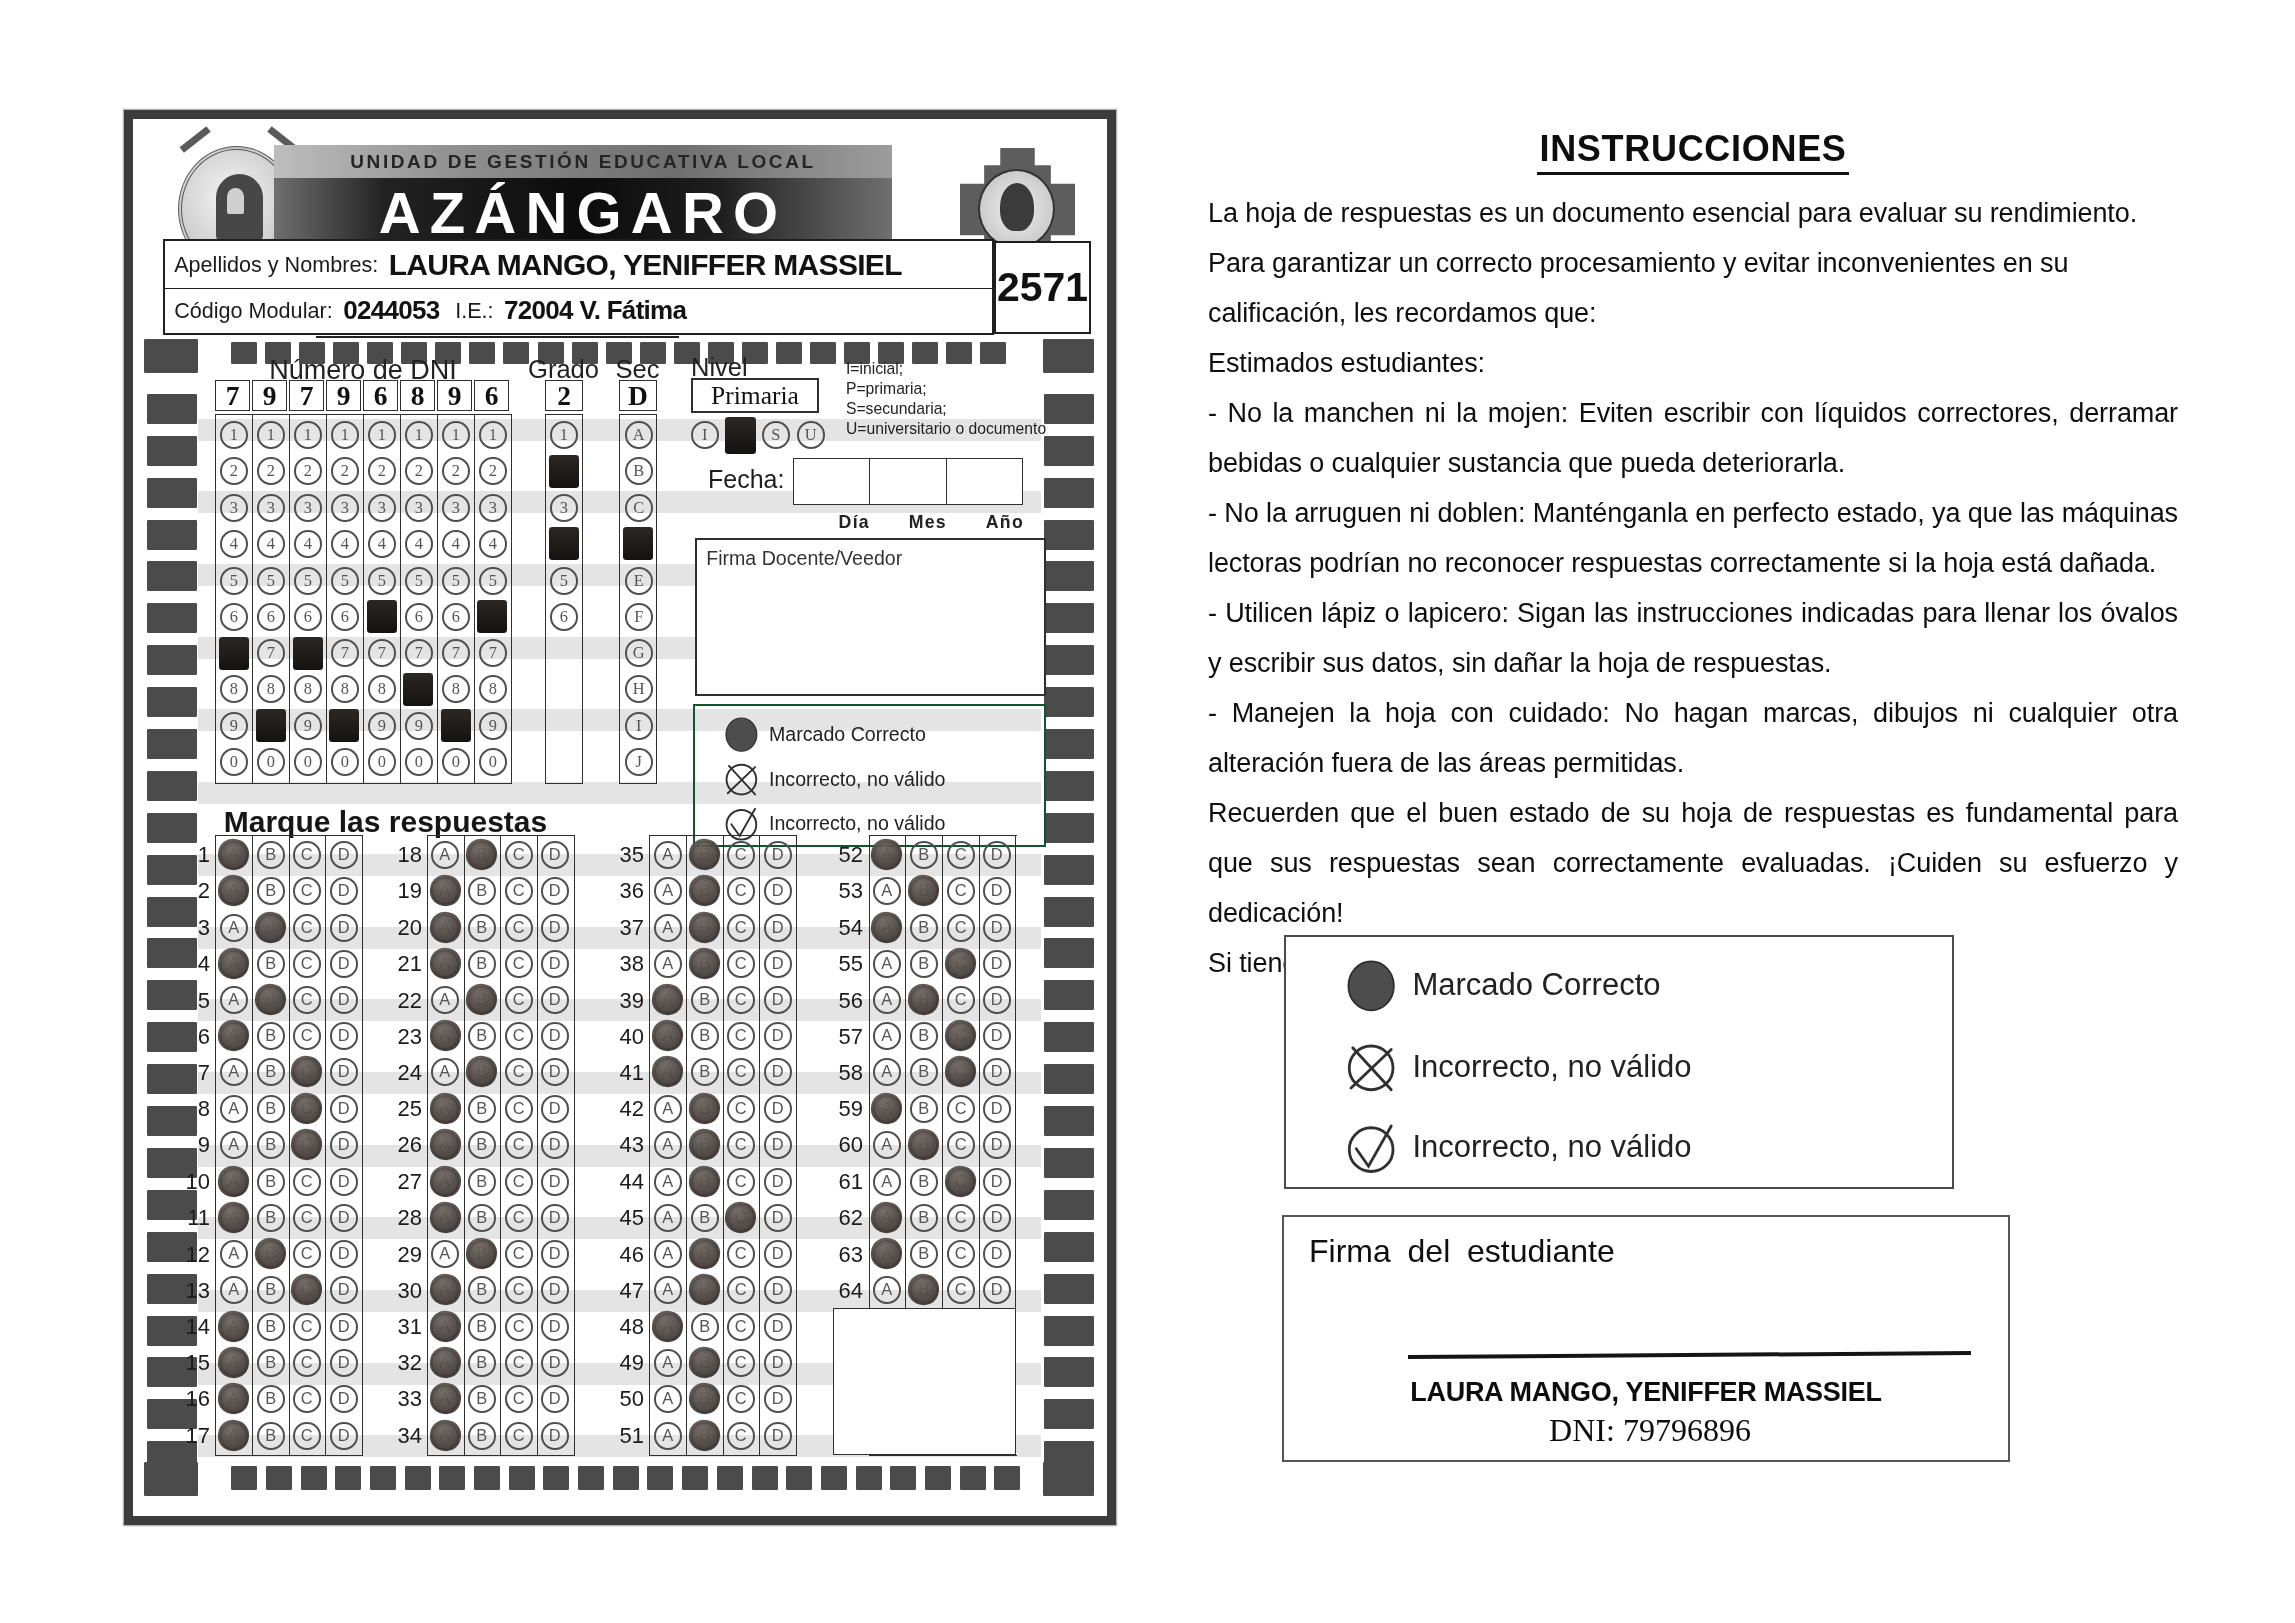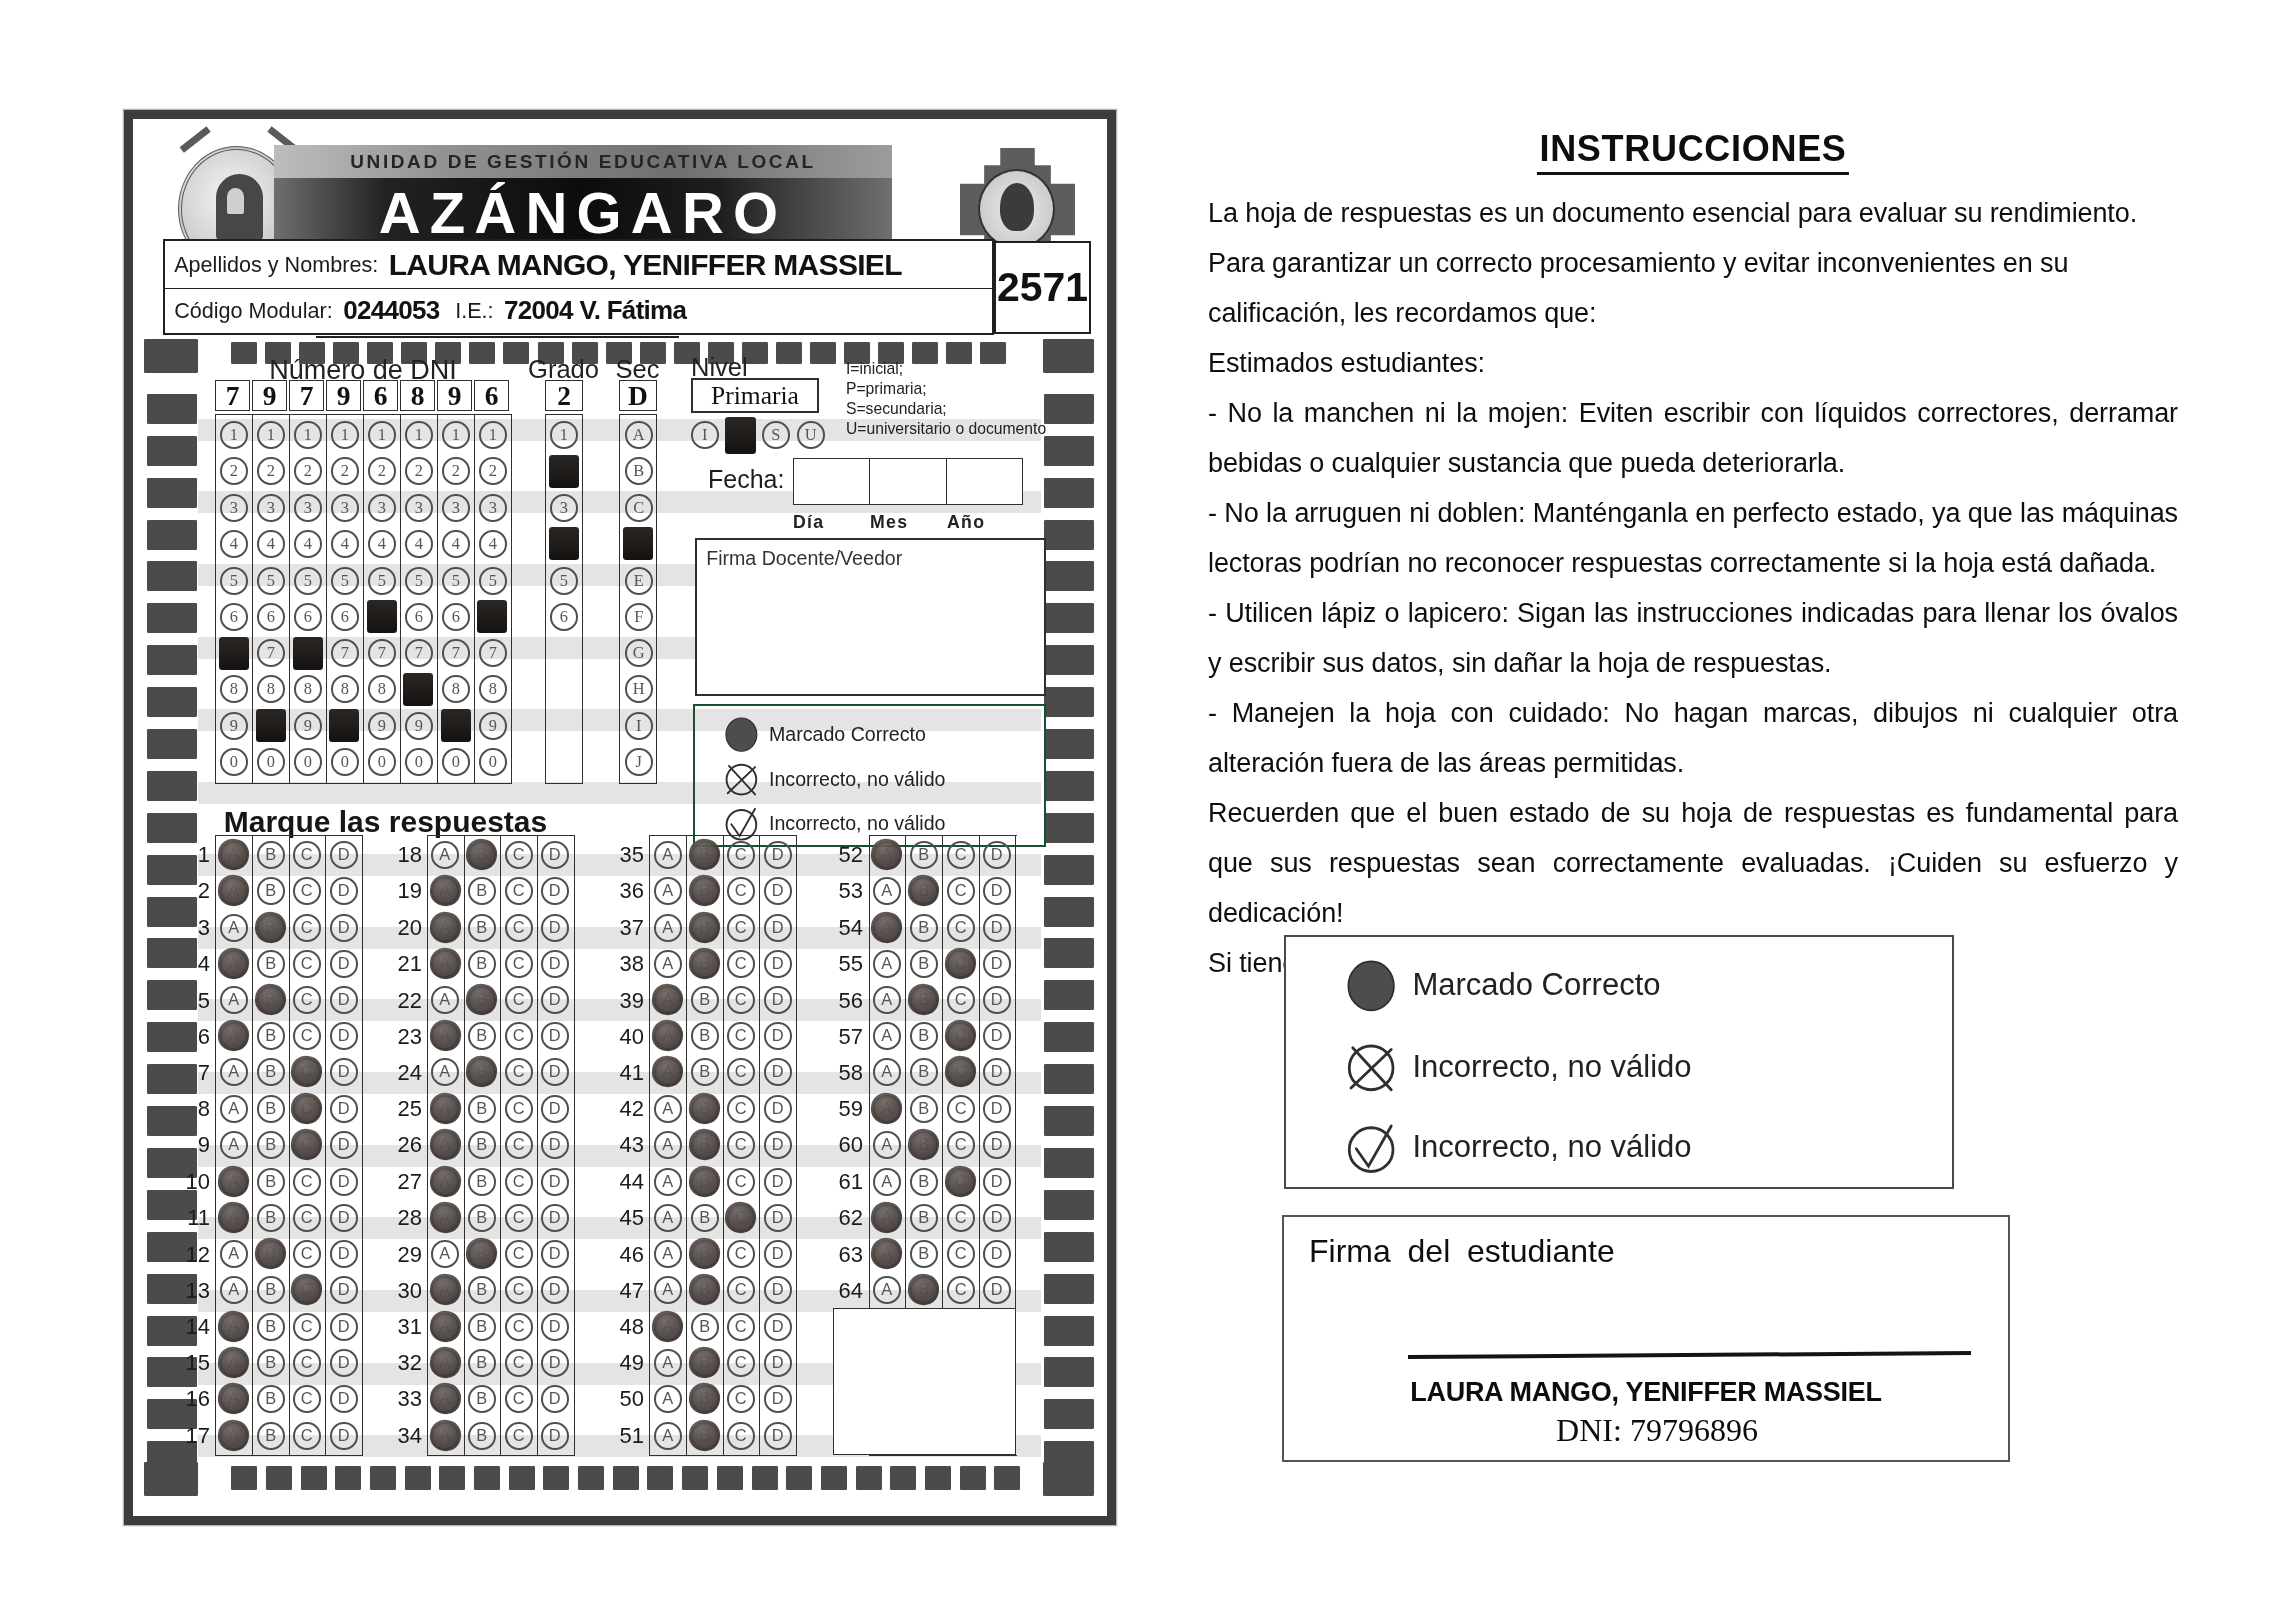--- a/index.html
+++ b/index.html
@@ -57,42 +57,42 @@
   .sheet-number{position:absolute;left:861px;top:122px;width:97px;height:93px;border:2px solid #1f1f1f;box-sizing:border-box;background:#fff;display:flex;align-items:center;justify-content:center;font-size:41px;font-weight:bold;color:#111;}
 
   .dni-header{position:absolute;left:82px;top:236px;width:296px;text-align:center;font-size:27px;color:#222;}
   .col-header{position:absolute;font-size:25.5px;color:#222;text-align:center;}
   .nivel-box{position:absolute;left:558px;top:259px;width:128px;height:35px;border:2px solid #2f2f2f;box-sizing:border-box;background:#fff;display:flex;align-items:center;justify-content:center;font-family:"Liberation Serif",serif;font-size:25.5px;color:#111;}
   .nlegend{position:absolute;font-size:15.7px;color:#222;line-height:20px;white-space:nowrap;}
   .fecha-label{position:absolute;left:575px;top:346px;font-size:25px;color:#1d1d1d;}
   .fecha-box{position:absolute;left:660px;top:339px;width:230px;height:47px;border:1.3px solid #2f2f2f;box-sizing:border-box;background:#fff;display:flex;}
   .fcell{flex:1;border-left:1.3px solid #2f2f2f;}
   .fcell:first-child{border-left:none;}
-  .fsub{position:absolute;font-size:17.7px;font-weight:bold;letter-spacing:1.3px;color:#222;text-align:left;}
+  .fsub{position:absolute;font-size:17.7px;font-weight:bold;letter-spacing:1.3px;color:#222;text-align:right;}
   .firma-docente{position:absolute;left:562px;top:419px;width:351px;height:158px;border:2px solid #2f2f2f;box-sizing:border-box;background:#fff;padding:6.5px 9.2px;font-size:19.6px;color:#333;}
   .legend-box{position:absolute;border:2px solid #14532d;box-sizing:border-box;padding-left:30px;}
   .legend-box.small{left:560px;top:585px;width:353px;height:143px;background:transparent;}
   .lrow{position:absolute;display:flex;align-items:center;}
   .lrow .lic{flex:none;display:flex;}
   .lrow .ltx{color:#222;}
   .answers-title{position:absolute;left:89px;top:686px;width:327px;text-align:center;font-size:30px;font-weight:600;color:#161616;}
   .g4empty{position:absolute;background:#fff;border:1.3px solid #2f2f2f;box-sizing:border-box;}
 
   
   .instructions{position:absolute;left:1208px;top:128px;width:970px;color:#0e0e0e;}
   .inst-title{text-align:center;margin-bottom:18.3px;}
   .inst-title span{font-size:36px;font-weight:bold;border-bottom:3.3px solid #111;padding:0 2.6px 2.6px;letter-spacing:0.7px;}
   .instructions p{font-size:27px;line-height:50px;margin:0;text-align:justify;letter-spacing:-0.1px;}
   .instructions p:first-of-type,.instructions p:last-of-type{text-align:left;}
   .legend-box.large{left:1284px;top:935px;width:670px;height:254px;background:#fff;border-color:#4a4a4a;}
   .firma-student{position:absolute;left:1282px;top:1215px;width:728px;height:247px;border:2px solid #555;box-sizing:border-box;background:#fff;}
   .fs-label{position:absolute;left:25px;top:15.7px;font-size:32px;color:#0f0f0f;word-spacing:7.9px;}
   .fs-line{position:absolute;left:124px;top:136px;width:563px;height:3.9px;background:#141414;transform:rotate(-0.4deg);}
   .fs-name{position:absolute;left:0;top:160px;width:100%;text-align:center;font-weight:bold;font-size:27px;color:#0d0d0d;letter-spacing:-0.3px;}
-  .fs-dni{position:absolute;left:11px;top:195px;width:100%;text-align:center;font-family:"Liberation Serif",serif;font-size:32px;color:#0d0d0d;}
+  .fs-dni{position:absolute;left:4px;top:195px;width:100%;text-align:center;font-family:"Liberation Serif",serif;font-size:32px;color:#0d0d0d;}
 </style>
 </head>
 <body>
 
 <div class="page">
 
   <section class="sheet">
     <div class="layer" id="stripes">
         <div class="stripe" style="left: 65px; top: 300px; width: 843px; height: 22px;"></div>
         <div class="stripe" style="left: 65px; top: 372px; width: 843px; height: 22px;"></div>

